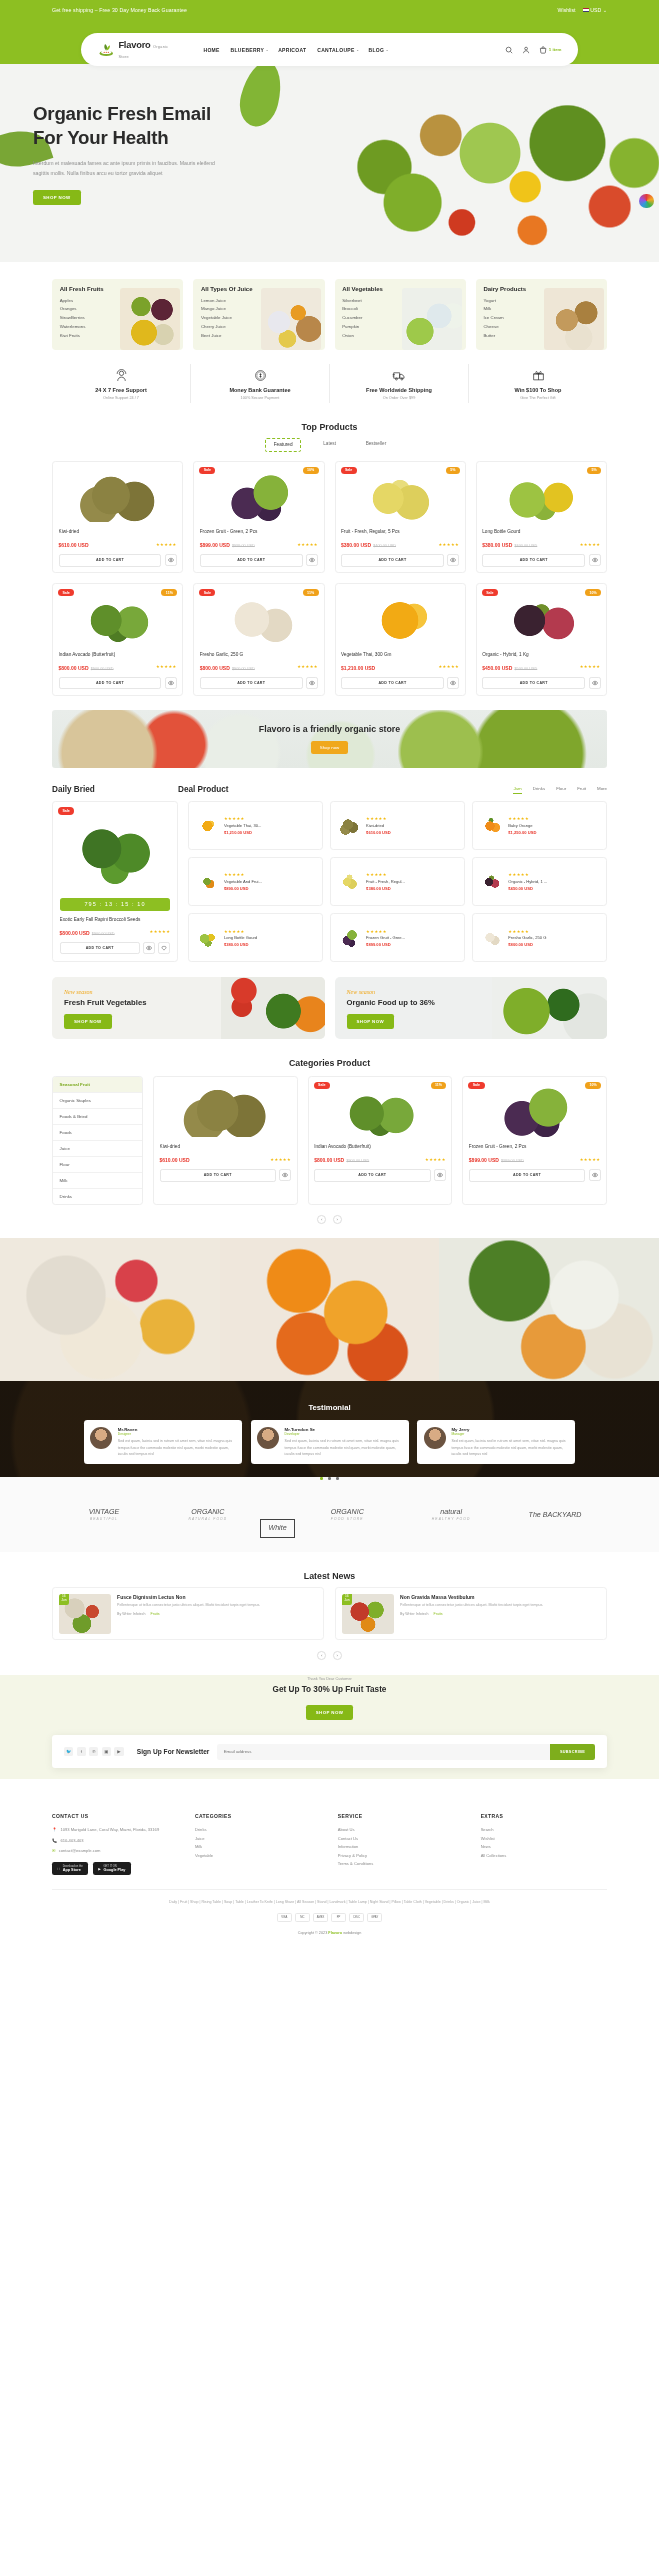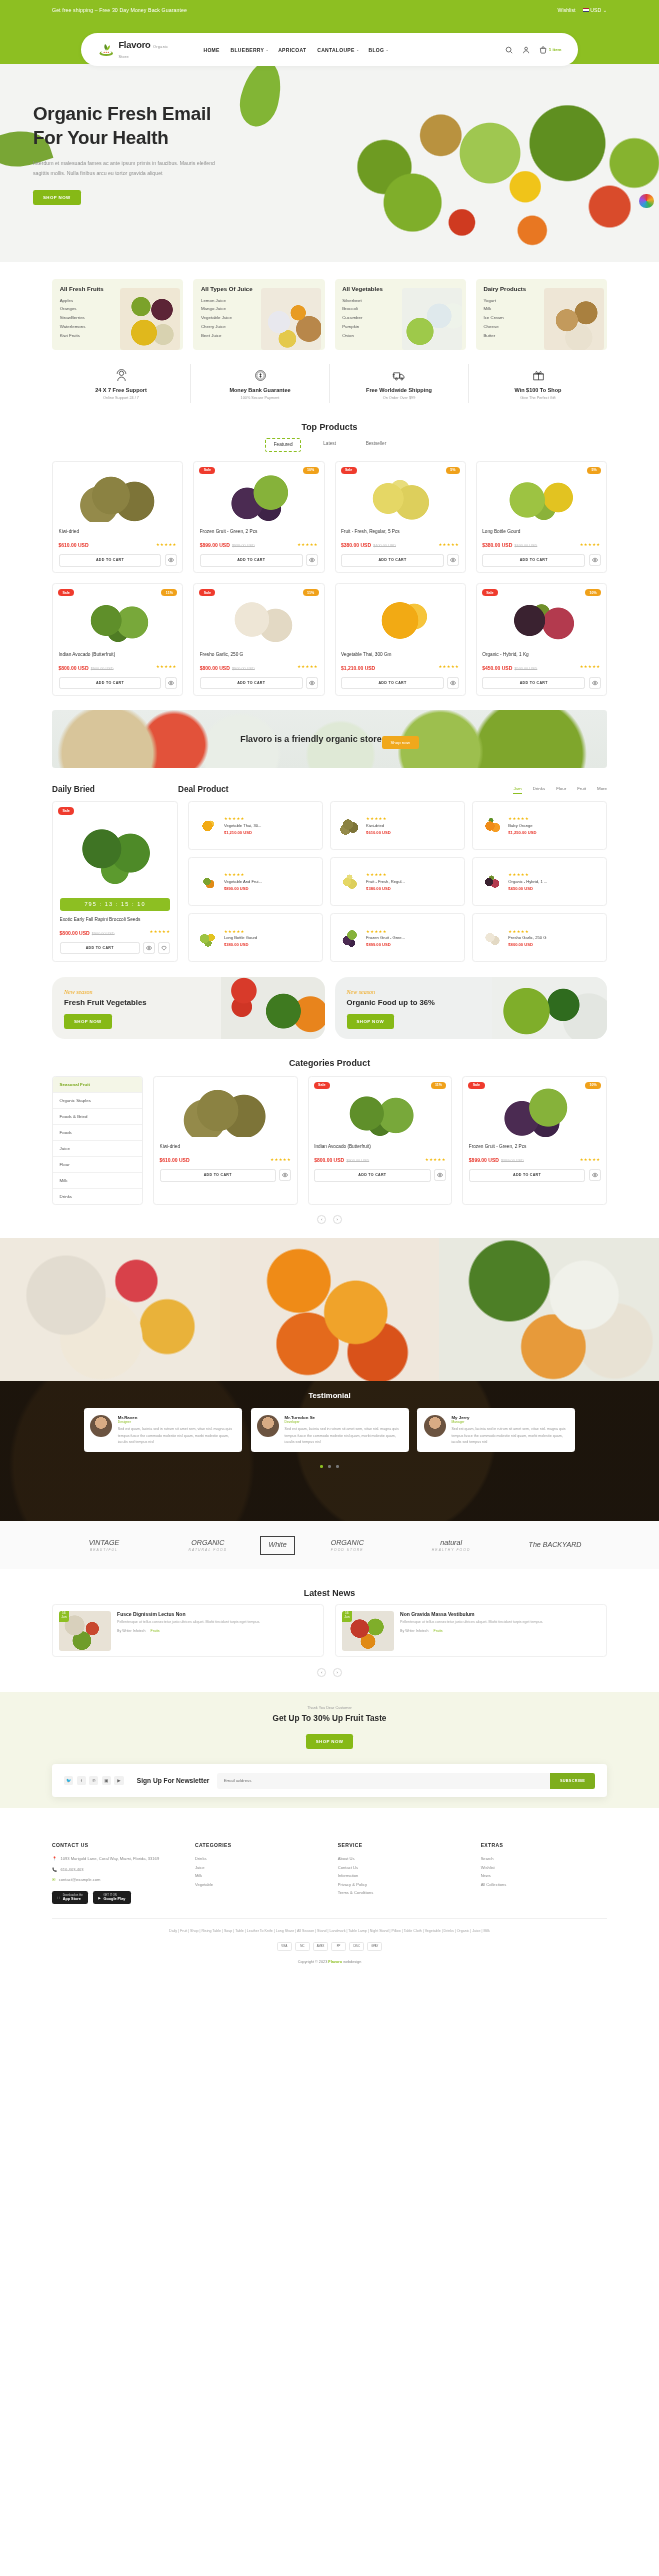--- a/index.html
+++ b/index.html
@@ -175,21 +175,21 @@
   .promo-strip {
     margin-top:14.3px; height:58px; border-radius:3.3px;
     background:
       radial-gradient(circle at 10% 75%,#d8c59a 0 9%,transparent 10%),
       radial-gradient(circle at 22% 60%,#e2523a 0 7%,transparent 8%),
       radial-gradient(circle at 34% 74%,#e9eee7 0 10%,transparent 11%),
       radial-gradient(circle at 52% 78%,#dfe9d6 0 11%,transparent 12%),
       radial-gradient(circle at 70% 72%,#9dbf4e 0 10%,transparent 11%),
       radial-gradient(circle at 86% 76%,#7fa62c 0 11%,transparent 12%),
       linear-gradient(#e9edea,#e4e9e4);
-    display:flex; flex-direction:row; align-items:center; justify-content:center;
+    display:flex; flex-direction:column; align-items:center; justify-content:center;
   }
   .promo-strip h2 { font-size:8.8px; font-weight:700; }
   .btn-orange { margin-top:6.6px; background:#f0a81c; color:#fff; border:none; border-radius:2.2px; font-size:4.4px; padding:4.4px 8.8px; cursor:pointer; }
 
   
   .deal-head { display:flex; align-items:flex-end; margin:16.5px 0 7.7px; }
   .deal-head h2 { font-size:8.2px; font-weight:700; width:126px; }
   .deal-head h3 { font-size:8.2px; font-weight:700; flex:1;}
   .deal-tabs { display:flex; gap:11px; }
   .deal-tabs span { font-size:4.4px; color:#777; cursor:pointer; }
@@ -199,21 +199,21 @@
   .timer { background:#8dbf22; color:#fff; border-radius:2.7px; text-align:center; font-size:5.5px; padding:3.8px 0; letter-spacing:1.1px; margin:2.2px 0 5.5px;}
   .bestgrid { flex:1; display:grid; grid-template-columns:repeat(3,1fr); gap:7.7px; }
   .bp { border:0.5px solid #eee; border-radius:3.3px; padding:5.5px; display:flex; gap:4.4px; align-items:center;}
   .bp-img { width:25px; height:25px; border-radius:2.2px; flex:none;}
   .bp-info { flex:1; min-width:0;}
   .bp-name { font-size:4.1px; color:#444; margin:1.6px 0 1.6px; white-space:nowrap; overflow:hidden; text-overflow:ellipsis;}
   .bp-price { font-size:4.1px; font-weight:700; color:#e8352a;}
 
   
   .season { display:flex; gap:10px; margin-top:15.4px; }
-  .sb { flex:1; height:62px; border-radius:13px; padding:12px 0 0 12px; position:relative; overflow:hidden;}
+  .sb { flex:1; height:62px; border-radius:5px; padding:12px 0 0 12px; position:relative; overflow:hidden;}
   .sb1 { background: linear-gradient(90deg,#f2f2ee 0 45%, #f2f2ee 45%); }
   .sb2 { background: linear-gradient(90deg,#eef0ef 0 45%, #eef0ef 45%); }
   .sb-art1 { position:absolute; right:0; top:0; width:104px; height:62px;
     background: radial-gradient(circle at 22% 22%,#d83a2a 0 13%,transparent 14%),
                 radial-gradient(circle at 20% 48%,#cf3525 0 11%,transparent 12%),
                 radial-gradient(circle at 60% 55%,#3f7a20 0 24%,transparent 25%),
                 radial-gradient(circle at 86% 60%,#e8841c 0 18%,transparent 19%),
                 #e9eae4;}
   .sb-art2 { position:absolute; right:0; top:0; width:115px; height:62px;
     background: radial-gradient(circle at 30% 55%,#7fae2a 0 26%,transparent 27%),
@@ -236,56 +236,56 @@
 
   
   .gallery { display:flex; margin-top:14.3px; height:143px; }
   .g { flex:1; }
   .g1 { background: radial-gradient(circle at 30% 40%,#e2dcd0 0 22%,transparent 23%), radial-gradient(circle at 62% 30%,#d8414a 0 12%,transparent 13%), radial-gradient(circle at 46% 70%,#f0e8d8 0 26%,transparent 27%), radial-gradient(circle at 76% 62%,#e9b23a 0 14%,transparent 15%), #efe9de; }
   .g2 { background: radial-gradient(circle at 36% 30%,#ef8b17 0 18%,transparent 19%), radial-gradient(circle at 62% 52%,#f0a32a 0 20%,transparent 21%), radial-gradient(circle at 40% 74%,#e46a1c 0 18%,transparent 19%), radial-gradient(circle at 72% 80%,#d9521a 0 15%,transparent 16%), #efe7dc; }
   .g3 { background: radial-gradient(circle at 32% 30%,#4d7f26 0 22%,transparent 23%), radial-gradient(circle at 66% 40%,#f0f1ea 0 20%,transparent 21%), radial-gradient(circle at 52% 76%,#e79a3a 0 20%,transparent 21%), radial-gradient(circle at 80% 72%,#e8e2d4 0 18%,transparent 19%), #e8e9e0; }
 
   
   .testi {
-    height:140px; position:relative;
+    height:96px; position:relative;
     background: linear-gradient(rgba(25,18,10,.82),rgba(25,18,10,.82)),
       radial-gradient(circle at 20% 60%,#6b4a22 0 22%,transparent 23%),
       radial-gradient(circle at 60% 40%,#7a5a2a 0 24%,transparent 25%), #2a1f14;
-    padding-top:10px;
+    padding-top:22px;
   }
   .testi h2 { text-align:center; color:#fff; font-size:7.7px; font-weight:700; margin-bottom:7.7px;}
   .tcards { display:flex; gap:8.8px; justify-content:center;}
   .tcard { width:158px; background:#fff; border-radius:3.3px; padding:6.6px; display:flex; gap:5.5px;}
   .avatar { width:22px; height:22px; border-radius:50%; flex:none; background: radial-gradient(circle at 50% 36%,#d8ab84 0 32%,transparent 33%), #6b5340;}
   .tname { font-size:4.4px; font-weight:700; }
   .ttext { font-size:3.6px; color:#9a9a9a; line-height:1.75; margin-top:2.7px;}
   .tdots { text-align:center; margin-top:7.7px;}
   .tdots i { display:inline-block; width:2.7px; height:2.7px; border-radius:50%; background:#777; margin:0 1.6px;}
   .tdots i.on { background:#8dbf22; }
 
   
   .brands { background:#fafafa; padding:14.3px 0; display:flex; justify-content:space-between; align-items:center;}
   .blogo { font-size:7.1px; color:#2b2b2b; opacity:.85; text-align:center; flex:1;font-style:italic;}
   .blogo small { display:block; font-size:3.3px; letter-spacing:1.1px; color:#999; margin-top:1.1px;}
-  .blogo.boxed { border:1.1px solid #222; padding:4.4px 7.7px; flex:none; }
+  .blogo.boxed { border:1.1px solid #222; padding:4.4px 7.7px; flex:none;margin-top:27px; }
 
   
   .news-grid { display:flex; gap:11px; margin-top:6.6px;}
   .ncard { flex:1; display:flex; gap:6.6px; border:0.5px solid #f0f0f0; border-radius:3.3px; padding:5.5px;}
   .nimg { width:52px; height:40px; border-radius:2.7px; flex:none; position:relative; overflow:hidden;}
   .nimg1 { background: radial-gradient(circle at 30% 36%,#d8d0bc 0 22%,transparent 23%), radial-gradient(circle at 64% 44%,#c8482f 0 16%,transparent 17%), radial-gradient(circle at 44% 74%,#6f9c2a 0 22%,transparent 23%), #e8e2d6;}
   .nimg2 { background: radial-gradient(circle at 34% 44%,#c23a2a 0 22%,transparent 23%), radial-gradient(circle at 64% 40%,#7fae2a 0 20%,transparent 21%), radial-gradient(circle at 50% 76%,#e08a16 0 18%,transparent 19%), #e6e2d8;}
   .ndate { position:absolute; left:0; top:0; background:#8dbf22; color:#fff; font-size:3.3px; text-align:center; padding:1.6px 2.7px; border-radius:0 0 2.2px 0; line-height:1.2;}
   .ntitle { font-size:5px; font-weight:700; }
   .ntext { font-size:3.6px; color:#a3a3a3; line-height:1.8; margin-top:2.7px;}
   .nmeta { font-size:3.6px; color:#8dbf22; margin-top:3.3px;}
   .nmeta span { color:#999; margin-right:5px;}
 
   
-  .cta { background:#f4f6e7; margin-top:15.4px; padding:14px 0 33px; text-align:center; position:relative;}
+  .cta { background:#f4f6e7; margin-top:15.4px; padding:2px 0 33px; text-align:center; position:relative;}
   .cta .small { font-size:3.8px; color:#9a9a9a; }
   .cta h2 { font-size:8.2px; font-weight:700; margin-top:4.4px;}
   .newsbox {
     width:555px; margin:14.3px auto -22px; background:#fff; border-radius:3.3px;
     box-shadow:0 1.6px 8.8px rgba(0,0,0,.07); padding:8.8px 12px;
     display:flex; align-items:center; gap:7.7px;
   }
   .socials { display:flex; gap:3.3px; }
   .soc { width:9.3px; height:9.3px; border-radius:1.6px; background:#f1f1f1; display:flex; align-items:center; justify-content:center; color:#6a6a6a; font-size:4.4px; cursor:pointer;}
   .newsbox h4 { font-size:6.6px; font-weight:700; margin-left:5.5px;}

